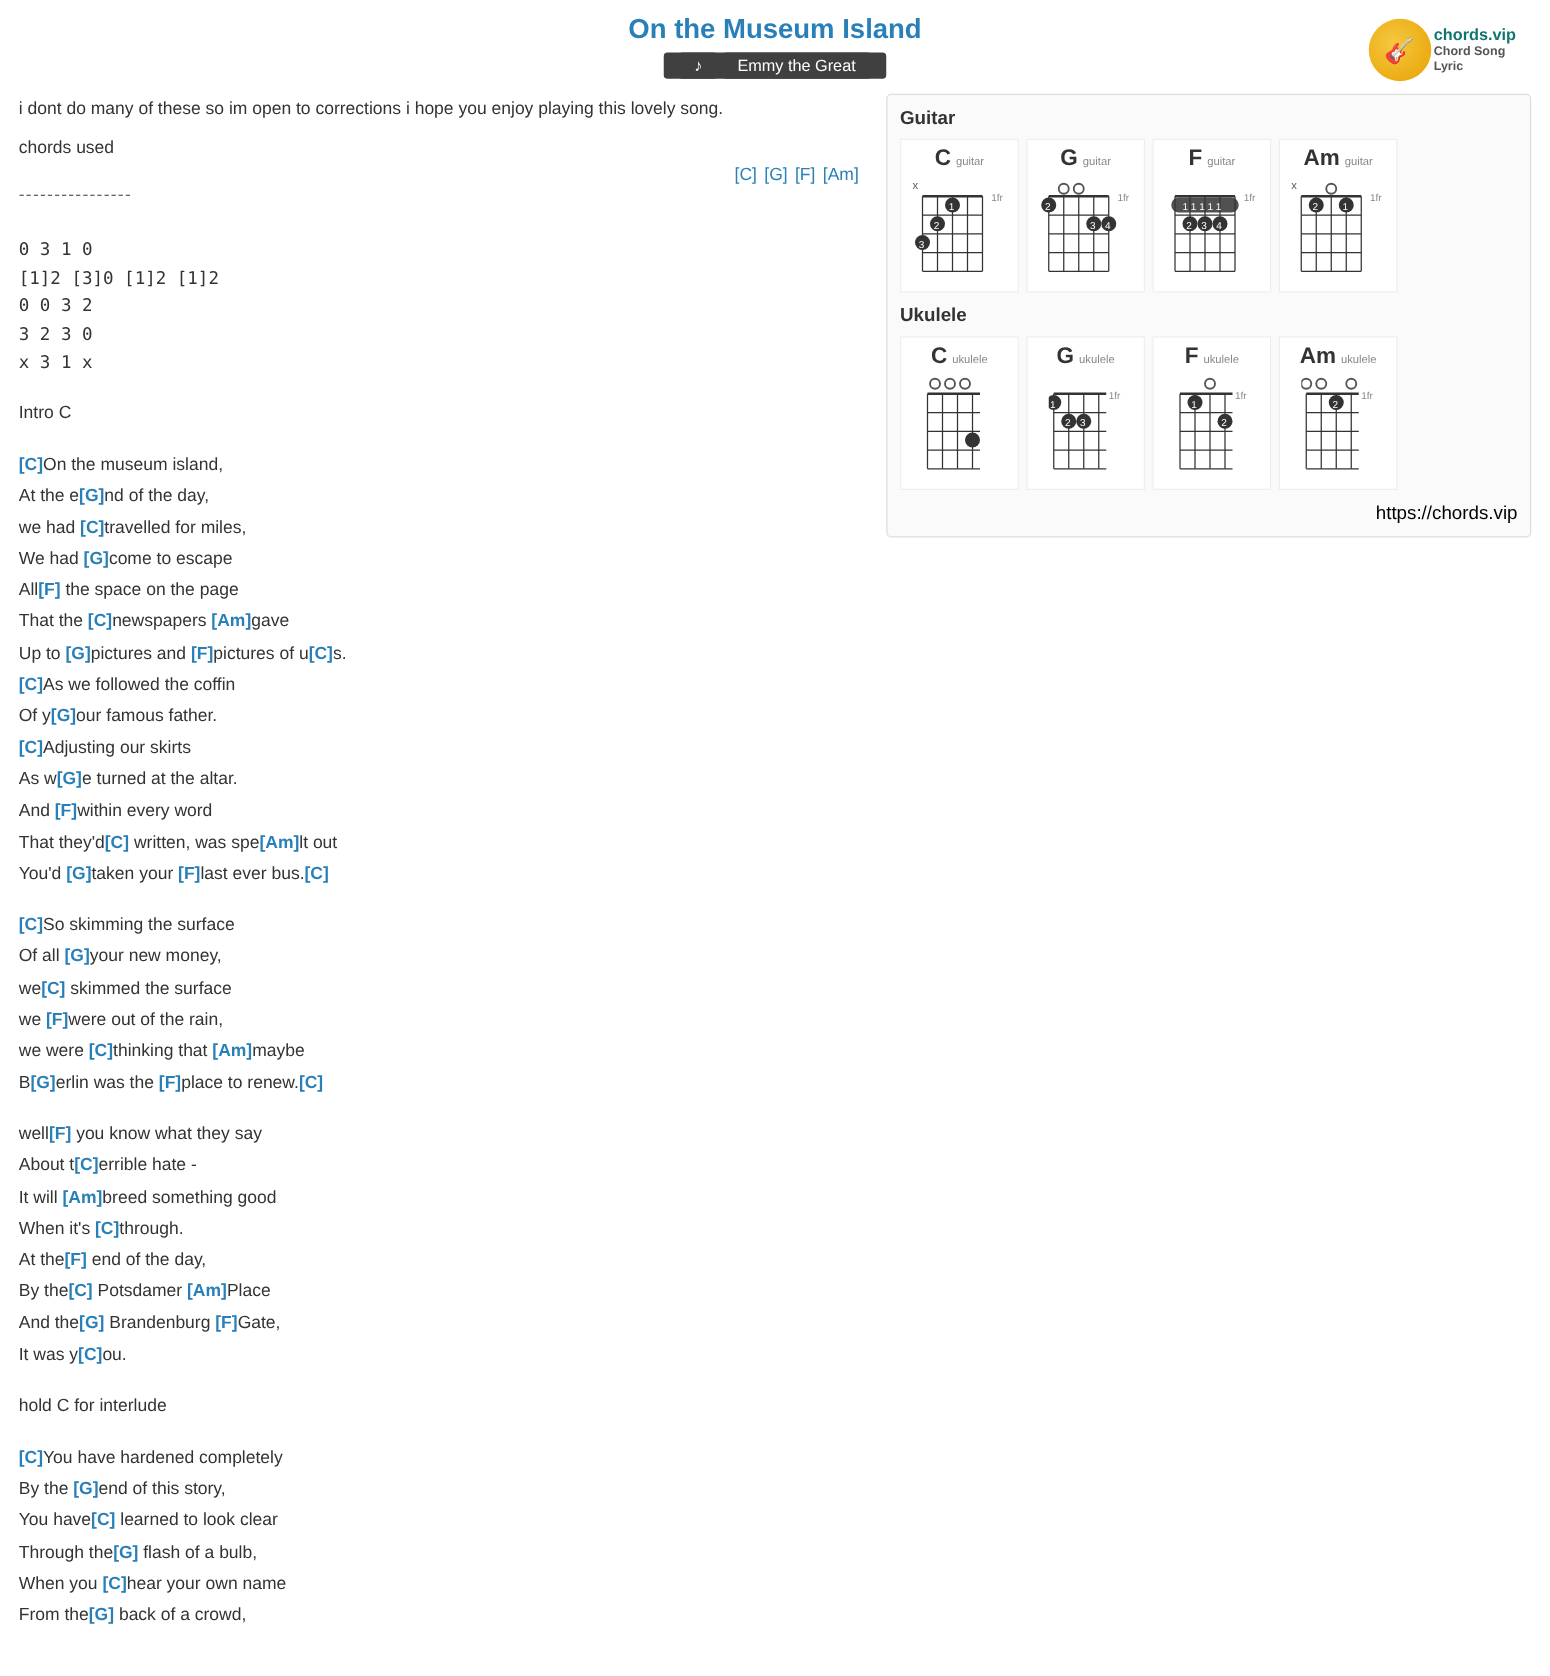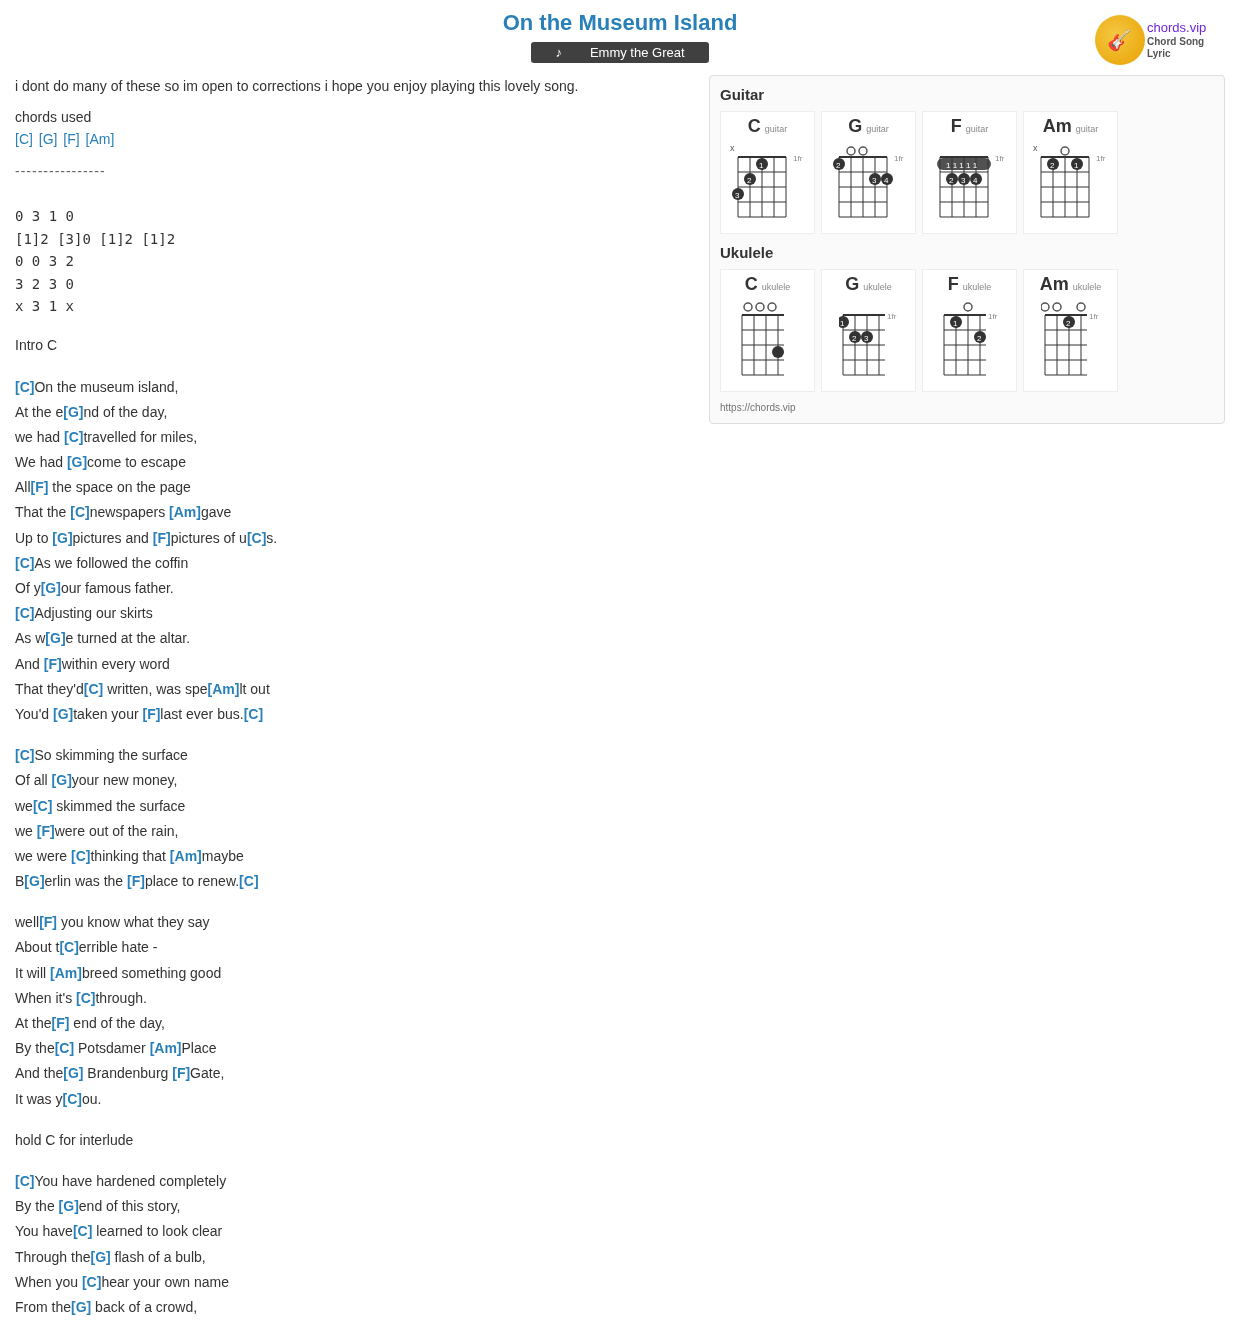--- a/index.html
+++ b/index.html
@@ -88,21 +88,21 @@
       line-height: 1.6;
     }
 
     .section-label {
       font-weight: normal;
       margin-bottom: 6px;
       color: #333;
     }
 
     .chord-links {
-      margin-bottom: 16px;
+      text-align: right;
     }
     .chord-links a {
       color: #2980b9;
       text-decoration: none;
       margin-right: 2px;
     }
 
     .separator {
       margin-bottom: 10px;
       color: #666;
@@ -181,34 +181,35 @@
       color: #888;
     }
 
     
     .chord-grid-svg {
       display: block;
       margin: 0 auto;
     }
 
     .url-footer {
-      font-size: 10px;
-      color: #737373;
+      font-size: 15px;
+      color: #000000;
       margin-top: 8px;
+      text-align: right;
     }
   </style>
 </head>
 <body>
 
 <div style="position:relative;">
 
   <div class="logo-area">
     <div class="logo-circle">🎸</div>
     <div class="logo-text">
-      <span style="color:#6d28d9;font-size:13px;font-weight:normal;">chords.vip</span>
+      <span style="color:#0f766e;font-size:13px;font-weight:bold;">chords.vip</span>
       <span>Chord Song Lyric</span>
     </div>
   </div>
 
   <h1 class="page-title">On the Museum Island</h1>
 
   <div class="artist-badge">
     <span>
       <span style="margin-right:4px;">♪</span><span>Emmy the Great</span>
     </span>

